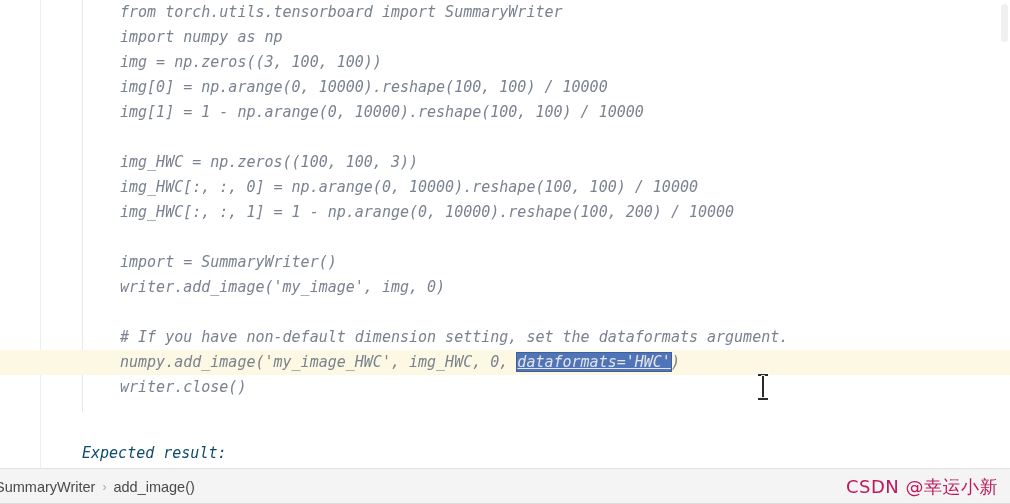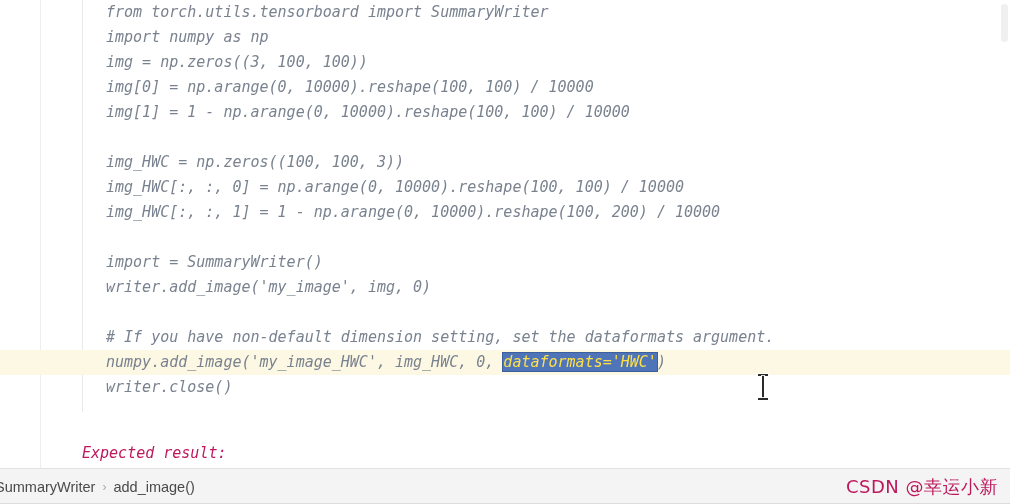--- a/index.html
+++ b/index.html
@@ -56,21 +56,21 @@
   }
   .code-line {
     position: relative;
     height: 25px;
     line-height: 25px;
     white-space: pre;
     font-family: "DejaVu Sans Mono", "Liberation Mono", monospace;
     font-style: italic;
     font-size: 15px;
     color: #79828f;
-    padding-left: 24px;
+    padding-left: 38px;
     letter-spacing: 0px;
   }
   .code-line.blank { color: transparent; }
   .code-line.highlighted {
     background: #fdf8e3;
   }
   
   .hl-bleed {
     position: absolute;
     left: -82px;
@@ -79,33 +79,34 @@
     height: 25px;
     background: #fdf8e3;
     z-index: 0;
   }
   .code-line.highlighted > .line-text { position: relative; z-index: 1; }
   .line-text { display: inline; }
 
   
   .sel {
     background: #4f74b8;
-    color: #fde047;
+    color: #e5e5e5;
     box-shadow: 0 0 0 1px #3d5f9e;
+    text-decoration: underline;
   }
 
   
   #expected-result {
     position: absolute;
     left: 82px;
     top: 444px;
     font-family: "DejaVu Sans Mono", "Liberation Mono", monospace;
     font-style: italic;
     font-size: 15px;
-    color: #be185d;
+    color: #0c4a6e;
     white-space: pre;
   }
 
   
   #text-cursor {
     position: absolute;
     left: 758px;
     top: 374px;
     width: 11px;
     height: 26px;

